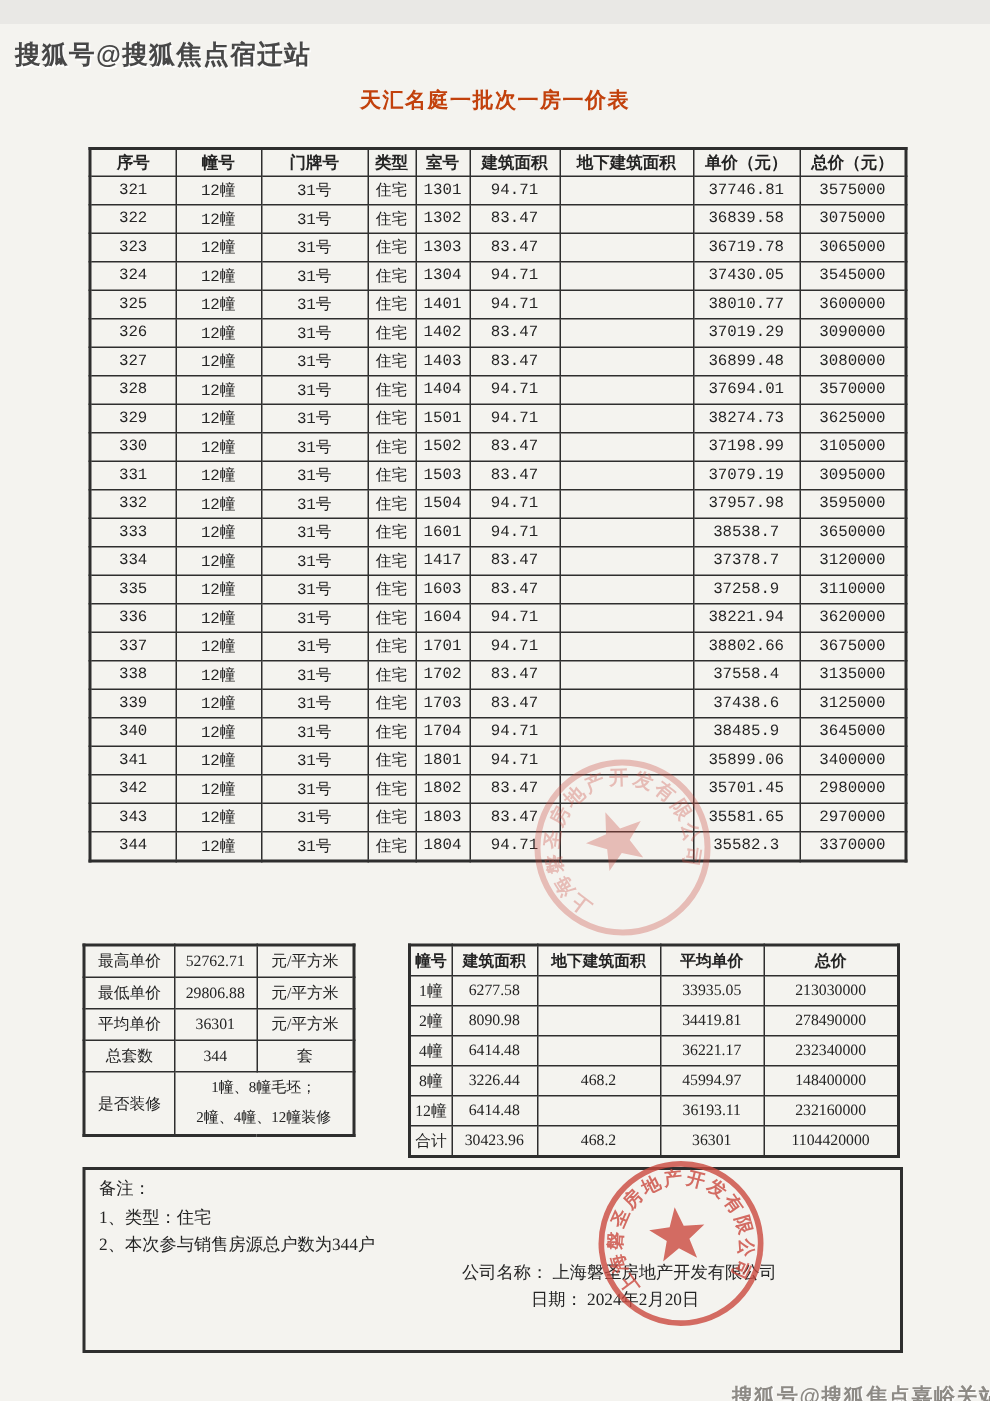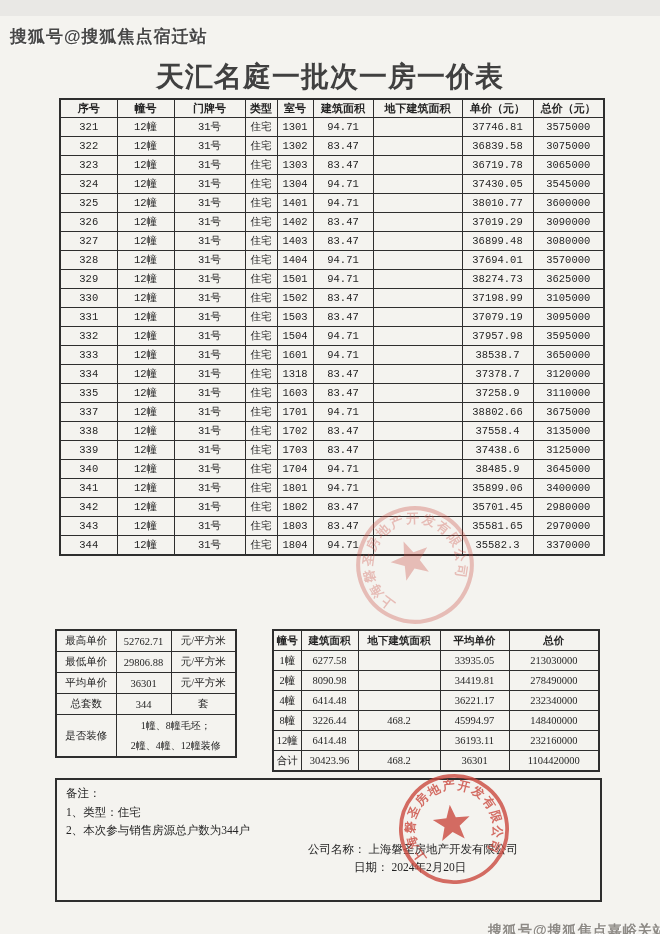--- a/index.html
+++ b/index.html
@@ -11,21 +11,21 @@
   }
   .wm{
     position:absolute;font-family:"Liberation Sans","DejaVu Sans",sans-serif;
     font-weight:bold;letter-spacing:1px;white-space:nowrap;
     text-shadow:1px 1px 0 rgba(255,255,255,.9);
   }
   .wm-top{left:10px;top:9px;font-size:17px;color:#474747;}
   .wm-bottom{left:488px;top:906px;font-size:14px;color:#8d8a85;}
   .title{
     position:absolute;left:0;top:42px;width:660px;text-align:center;
-    font-size:28px;font-weight:600;letter-spacing:1px;color:#404040;
+    font-size:14px;font-weight:600;letter-spacing:1px;color:#c2410c;
   }
   table{border-collapse:collapse;table-layout:fixed;position:absolute;background:transparent;}
   th,td{
     border:1px solid #2e2e2e;text-align:center;vertical-align:middle;
     overflow:hidden;white-space:nowrap;padding:0;font-weight:normal;
   }
   table{border:2px solid #2e2e2e;}
   .main-table{left:59px;top:82px;width:544px;font-size:10.5px;font-family:Liberation Mono, monospace;}
   .main-table th{height:17px;font-size:11px;font-weight:600;}
   .main-table td{height:18px;}
@@ -225,36 +225,47 @@
           <td>94.71</td>
           <td></td>
           <td>38538.7</td>
           <td>3650000</td>
         </tr>
         <tr>
           <td>334</td>
           <td>12幢</td>
           <td>31号</td>
           <td>住宅</td>
-          <td>1318</td>
+          <td>1417</td>
           <td>83.47</td>
           <td></td>
           <td>37378.7</td>
           <td>3120000</td>
         </tr>
         <tr>
           <td>335</td>
           <td>12幢</td>
           <td>31号</td>
           <td>住宅</td>
           <td>1603</td>
           <td>83.47</td>
           <td></td>
           <td>37258.9</td>
           <td>3110000</td>
+        </tr>
+        <tr>
+          <td>336</td>
+          <td>12幢</td>
+          <td>31号</td>
+          <td>住宅</td>
+          <td>1604</td>
+          <td>94.71</td>
+          <td></td>
+          <td>38221.94</td>
+          <td>3620000</td>
         </tr>
         <tr>
           <td>337</td>
           <td>12幢</td>
           <td>31号</td>
           <td>住宅</td>
           <td>1701</td>
           <td>94.71</td>
           <td></td>
           <td>38802.66</td>

